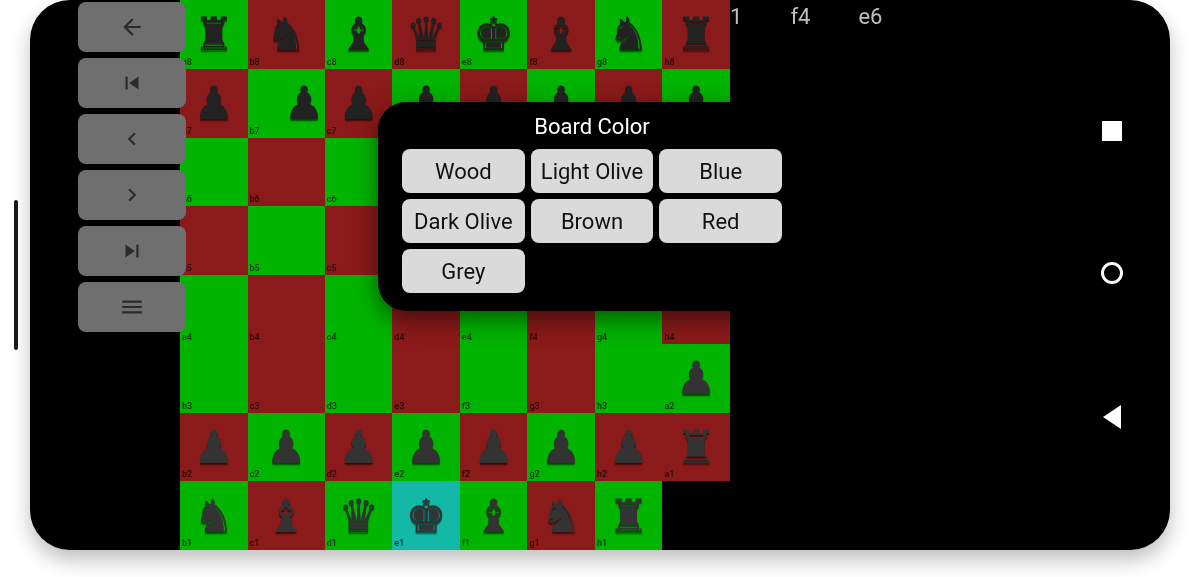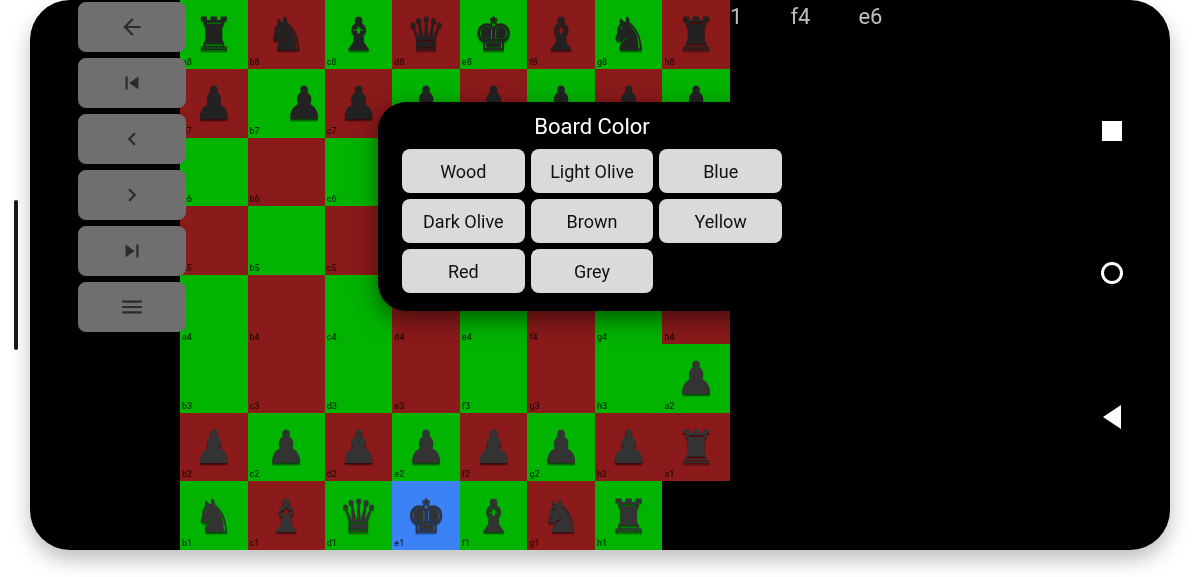--- a/index.html
+++ b/index.html
@@ -86,21 +86,21 @@
     color:#fff;
   }
   .dialog-title { text-align:center; font-size:22px; font-weight:400; margin-bottom:10px; }
   .preset-grid {
     display:grid; grid-template-columns: repeat(3, 1fr); gap:6px;
   }
   .preset-btn {
     background:#dadada; color:#111;
     border-radius:8px; height:44px;
     display:flex; align-items:center; justify-content:center;
-    font-size:18px; font-weight:400;
+    font-size:22px; font-weight:400;
   }
   .swatch-row { display:flex; justify-content:space-between; margin-top:10px; gap:12px;}
   .swatch-block { width: 170px; }
   .swatch-label { font-size:20px; color:#fff; margin-bottom:2px; }
   .swatch-input {
     background:#dcdcdc; color:#000; font-size:18px; padding:2px 4px; height:24px;
   }
   .swatch-color { height:78px; }
 </style>
 </head>
@@ -309,21 +309,21 @@
         <span class="pc white">♞</span>
       </div>
       <div class="sq dark" style="background: rgb(139, 26, 26);">
         <span class="coord">c1</span>
         <span class="pc white">♝</span>
       </div>
       <div class="sq light" style="background: rgb(0, 180, 0);">
         <span class="coord">d1</span>
         <span class="pc white">♛</span>
       </div>
-      <div class="sq dark" style="background: #3b82f6;">
+      <div class="sq dark" style="background: #14b8a6;">
         <span class="coord">e1</span>
         <span class="pc white">♚</span>
       </div>
       <div class="sq light" style="background: rgb(0, 180, 0);">
         <span class="coord">f1</span>
         <span class="pc white">♝</span>
       </div>
       <div class="sq dark" style="background: rgb(139, 26, 26);">
         <span class="coord">g1</span>
         <span class="pc white">♞</span>
@@ -380,19 +380,18 @@
   </div>
 
   <div class="dialog">
     <div class="dialog-title">Board Color</div>
     <div class="preset-grid" id="preset-grid">
         <div class="preset-btn">Wood</div>
         <div class="preset-btn">Light Olive</div>
         <div class="preset-btn">Blue</div>
         <div class="preset-btn">Dark Olive</div>
         <div class="preset-btn">Brown</div>
-        <div class="preset-btn">Yellow</div>
         <div class="preset-btn">Red</div>
         <div class="preset-btn">Grey</div>
       </div>
   </div>
 
 </div>
 
 </body></html>

